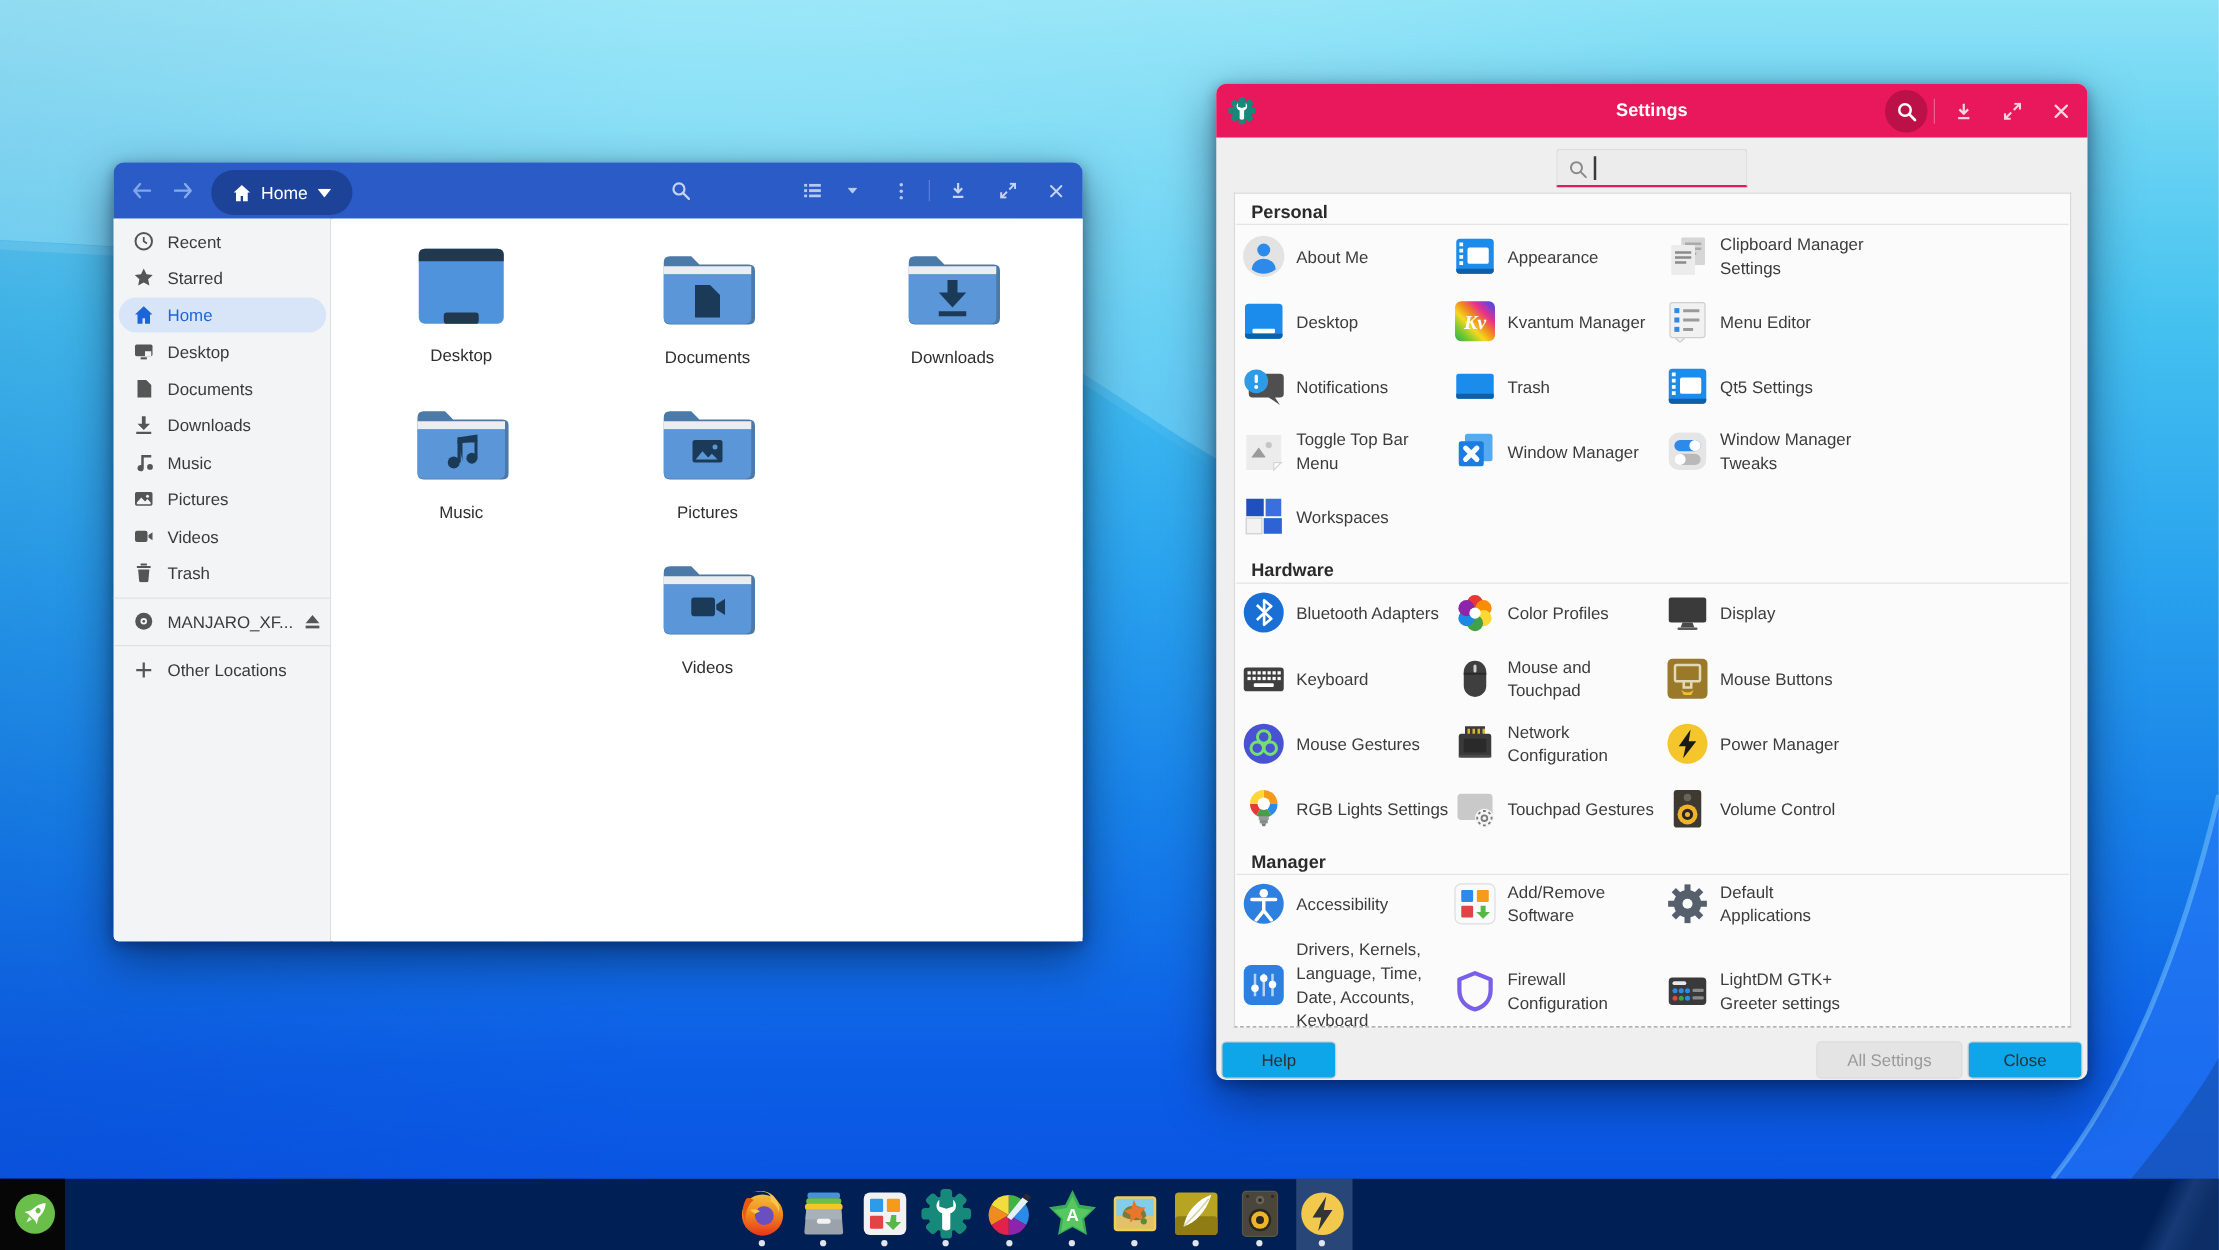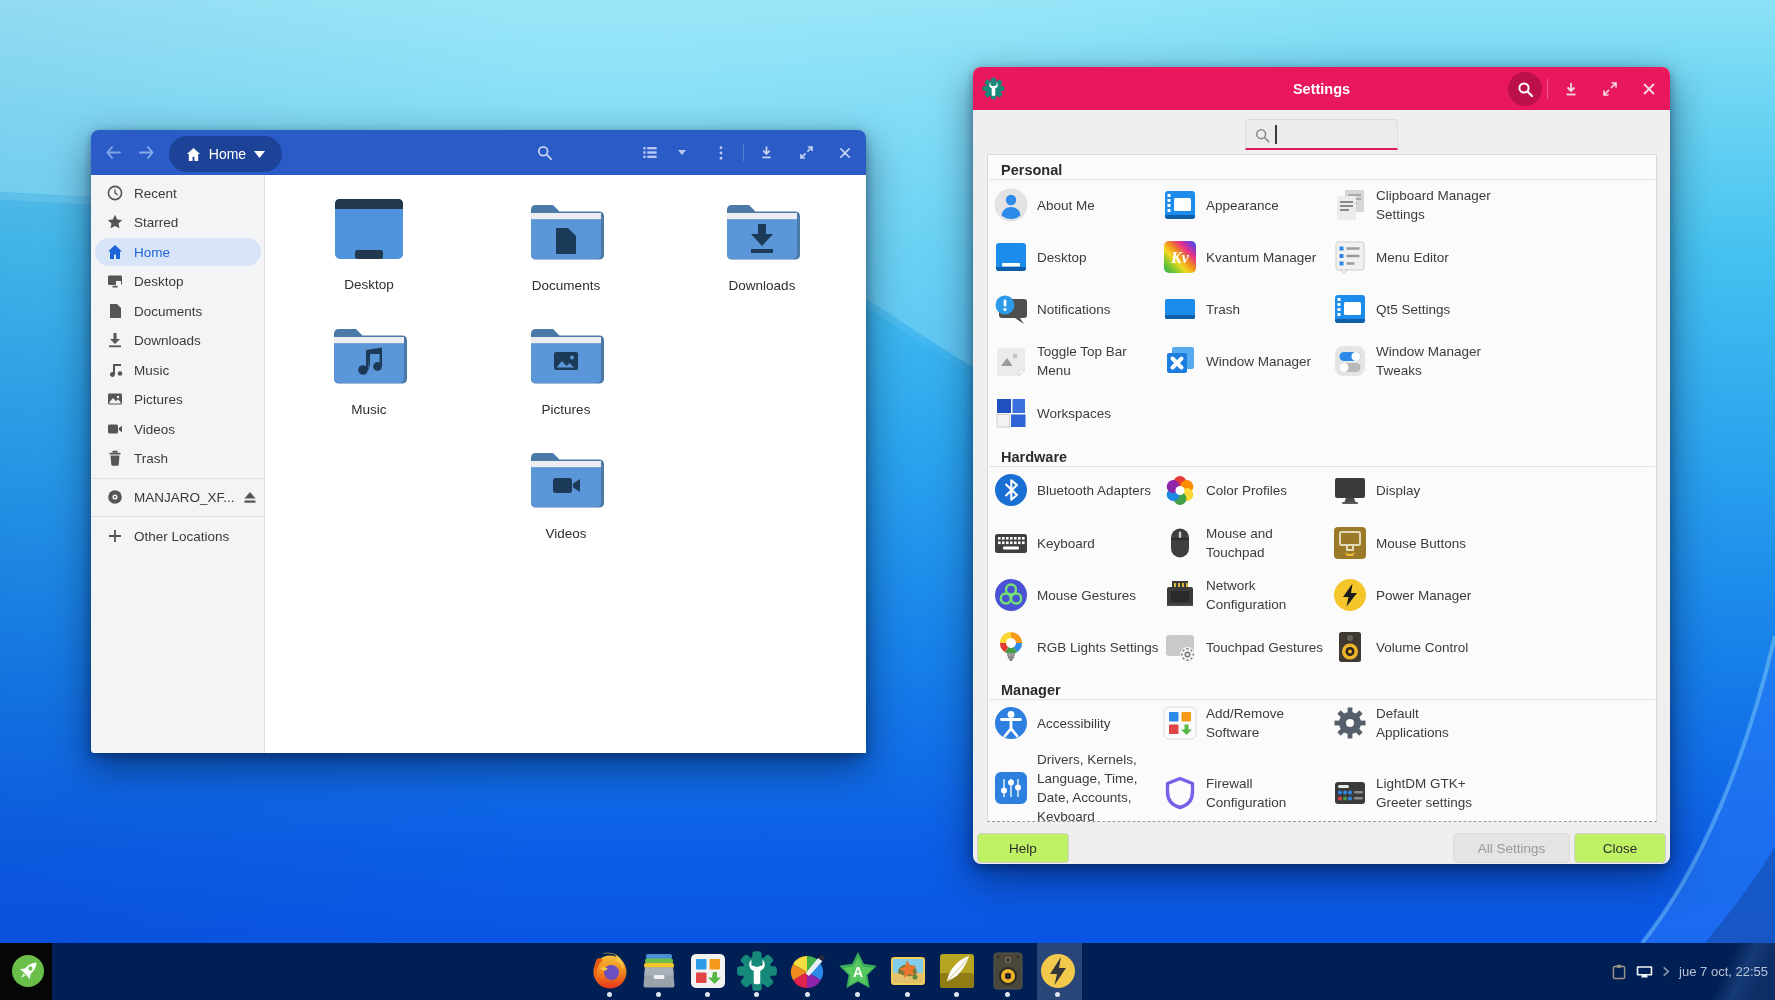--- a/index.html
+++ b/index.html
@@ -25,21 +25,21 @@
 .st-tb{position:absolute;left:0;top:0;right:0;height:43px;background:#e9175c;border-radius:8px 8px 0 0}
 .st-title{position:absolute;left:0;right:0;top:0;height:43px;display:flex;align-items:center;justify-content:center;color:#fff;font-size:14.5px;font-weight:bold}
 .st-search{position:absolute;left:272px;top:52px;width:153px;height:31px;background:#ececec;border:1px solid #dcdcdc;border-bottom:2px solid #e01b5d;border-radius:3px 3px 0 0}
 .card{position:absolute;left:14px;top:87px;width:670px;height:668px;background:#fbfbfb;border:1px solid #d9d9d9;border-bottom:1px dashed #9a9a9a;overflow:hidden}
 .sechead{position:absolute;left:13px;font-size:14.5px;font-weight:bold;color:#2b2b2b}
 .secline{position:absolute;left:1px;right:1px;height:1px;background:#e4e4e4}
 .si{position:absolute;height:34px;display:flex;align-items:center}
 .si .ic{width:34px;height:34px;flex:0 0 auto;margin-right:9px}
 .si .tx{font-size:13.5px;color:#3c3c3c;line-height:19px;white-space:nowrap}
 .st-actions{position:absolute;left:0;right:0;bottom:0;height:42px}
-.btn{position:absolute;height:30px;background:#bef264;border:1px solid #cfcfcf;border-radius:4px;font-size:13.5px;color:#2f2f2f;display:flex;align-items:center;justify-content:center}
+.btn{position:absolute;height:30px;background:#0ea5e9;border:1px solid #cfcfcf;border-radius:4px;font-size:13.5px;color:#2f2f2f;display:flex;align-items:center;justify-content:center}
 .btn.dis{background:#e4e4e4;color:#9a9a9a;border-color:#dcdcdc}
 
 .dock{position:absolute;left:0;top:943px;width:1775px;height:57px;background:#001f54}
 .dock .blk{position:absolute;left:0;top:0;width:52px;height:57px;background:#060606}
 .dicon{position:absolute;top:6px;width:44px;height:44px;display:flex;align-items:center;justify-content:center}
 .dot{position:absolute;top:49px;width:5px;height:5px;border-radius:50%;background:#dfe5ee}
 .tray{position:absolute;right:7px;top:0;height:57px;display:flex;align-items:center;color:#b9c3d6;font-size:13px}
 </style></head>
 <body>
 <div class="desktop">
@@ -802,28 +802,14 @@
   <div class="dot" style="left:607px"></div>
   <div class="dot" style="left:656px"></div>
   <div class="dot" style="left:705px"></div>
   <div class="dot" style="left:754px"></div>
   <div class="dot" style="left:805px"></div>
   <div class="dot" style="left:855px"></div>
   <div class="dot" style="left:905px"></div>
   <div class="dot" style="left:954px"></div>
   <div class="dot" style="left:1005px"></div>
   <div class="dot" style="left:1055px"></div>
-  <div class="tray">
-    <svg width="14" height="16" viewBox="0 0 15 17" style="margin-right:10px">
-          <rect x="1.5" y="2.5" width="12" height="13" rx="1.5" stroke="#9a9584" stroke-width="1.6" fill="none"></rect>
-          <rect x="5" y="0.8" width="5" height="3.2" rx="1" fill="#9a9584"></rect>
-        </svg>
-    <svg width="17" height="14" viewBox="0 0 19 15" style="margin-right:9px">
-          <path d="M2 1 h15 a1.2 1.2 0 0 1 1.2 1.2 v8 a1.2 1.2 0 0 1 -1.2 1.2 h-4.5 l.6 2.2 h-7.2 l.6-2.2 H2 A1.2 1.2 0 0 1 .8 10.2 v-8 A1.2 1.2 0 0 1 2 1 Z" fill="#f2f4f8"></path>
-          <rect x="2.6" y="2.8" width="13.8" height="6.8" rx=".6" fill="#001f54"></rect>
-        </svg>
-    <svg width="8" height="11" viewBox="0 0 8 12" style="margin-right:9px">
-          <path d="M1.5 1.5 L6.5 6 L1.5 10.5" stroke="#8d97ad" stroke-width="1.8" fill="none"></path>
-        </svg>
-    <span>jue 7 oct, 22:55</span>
-  </div>
 </div>
 </div>
 
 </body></html>

